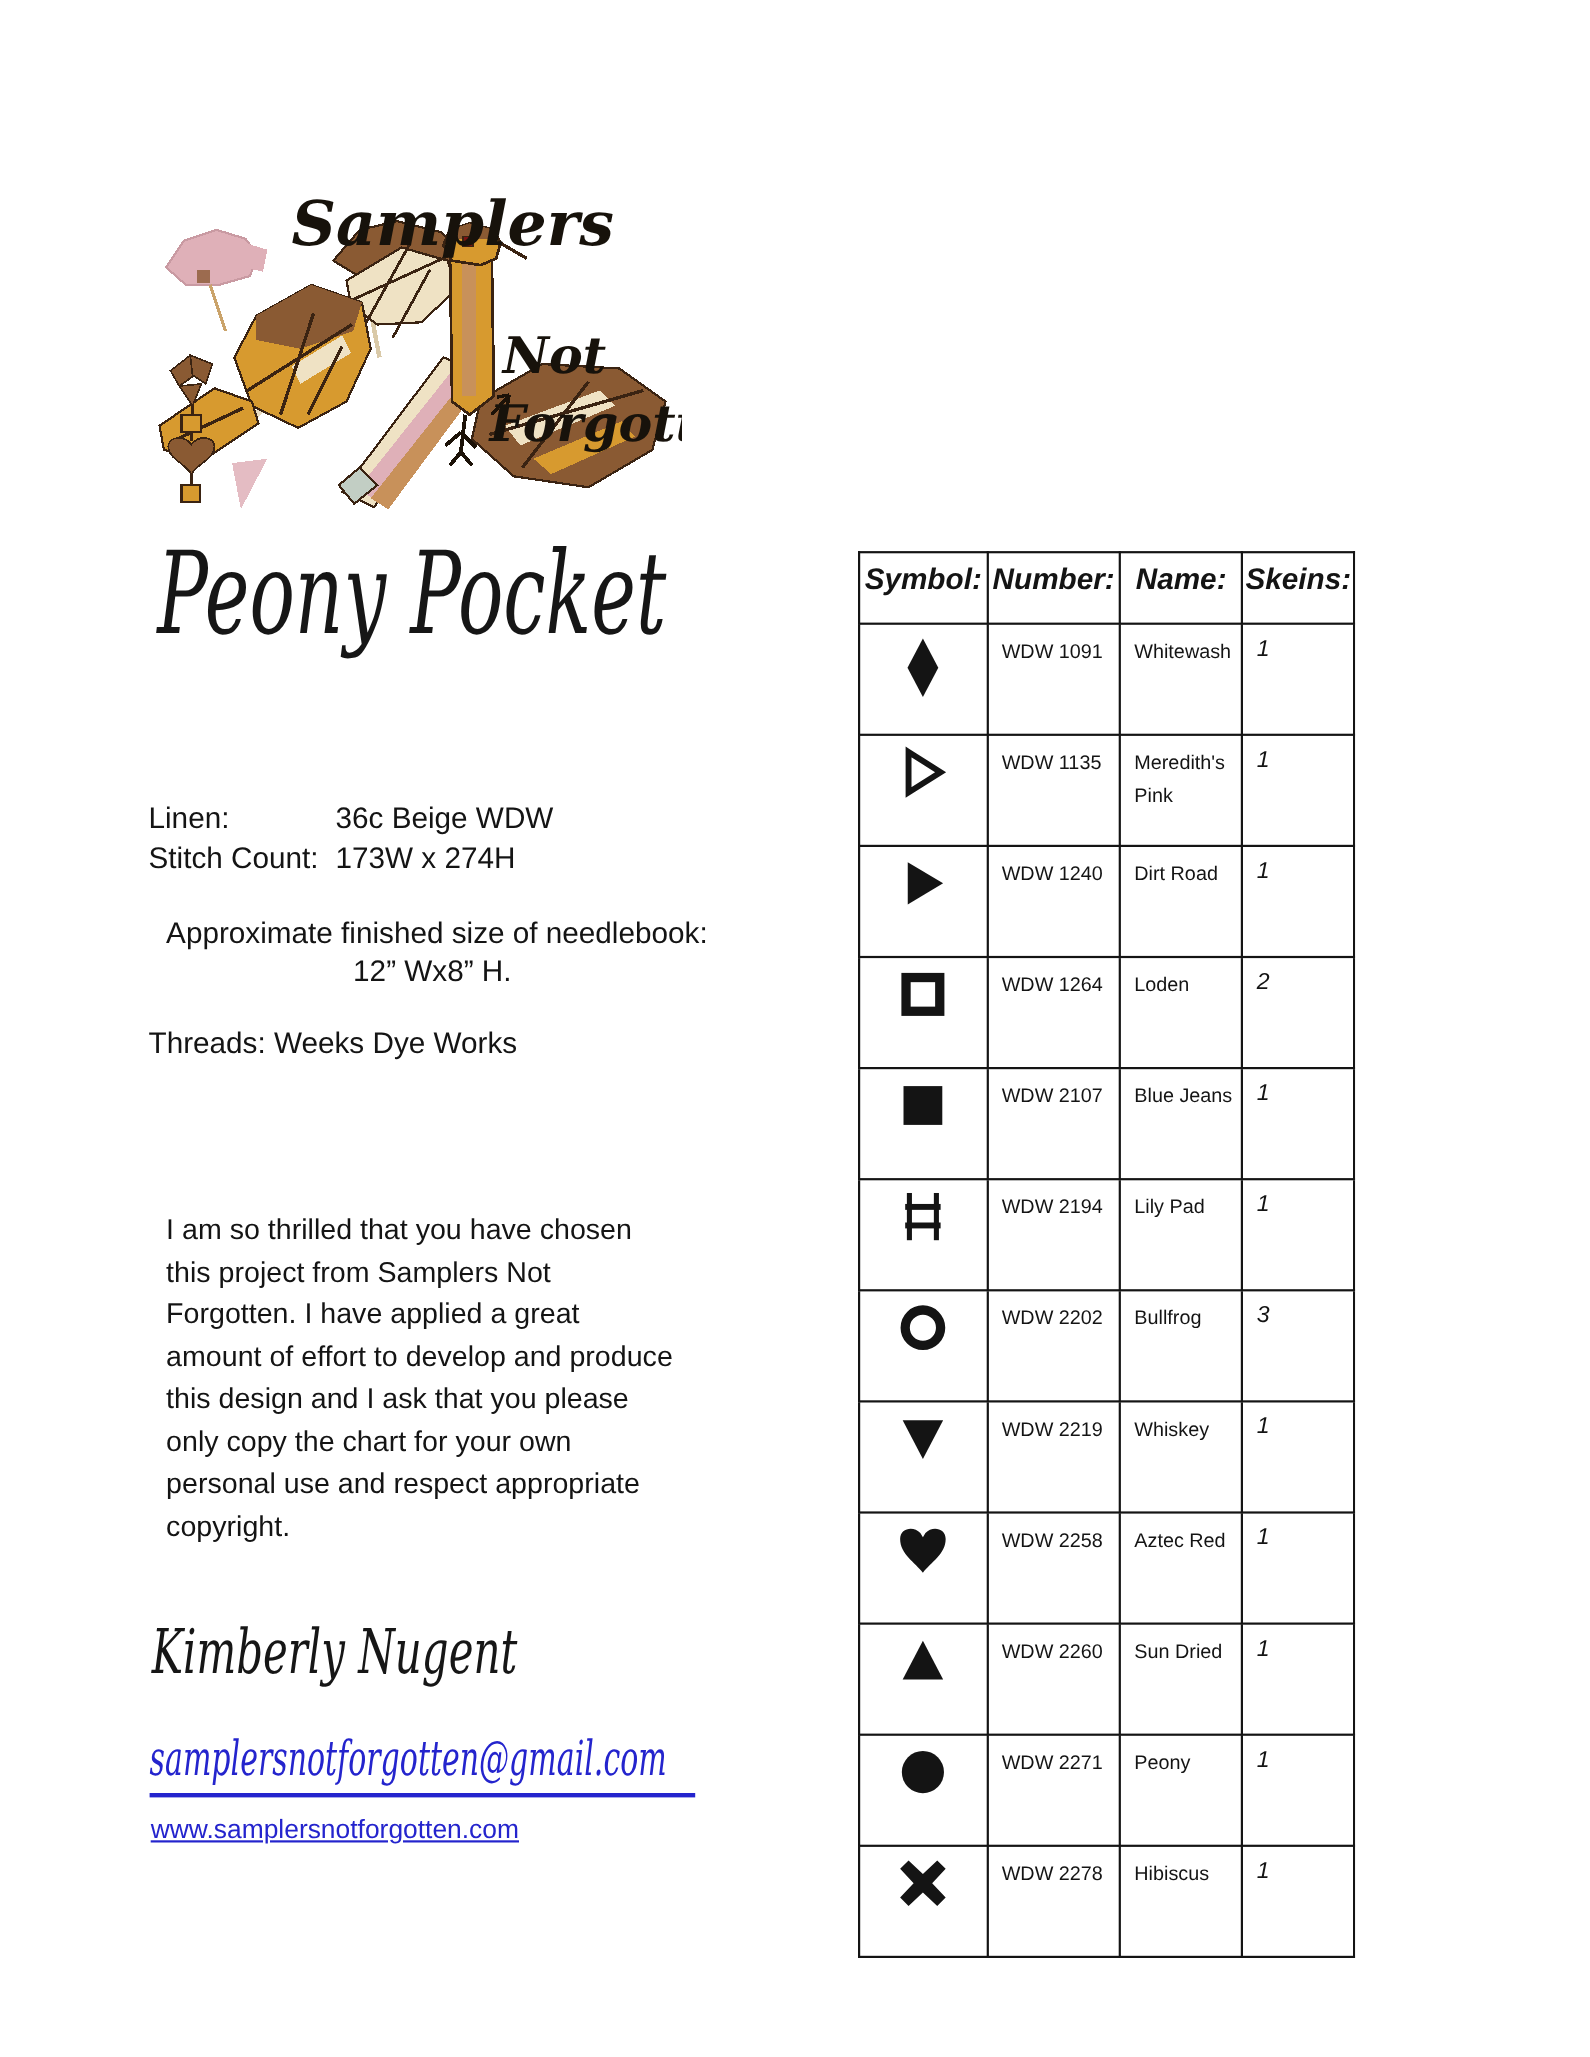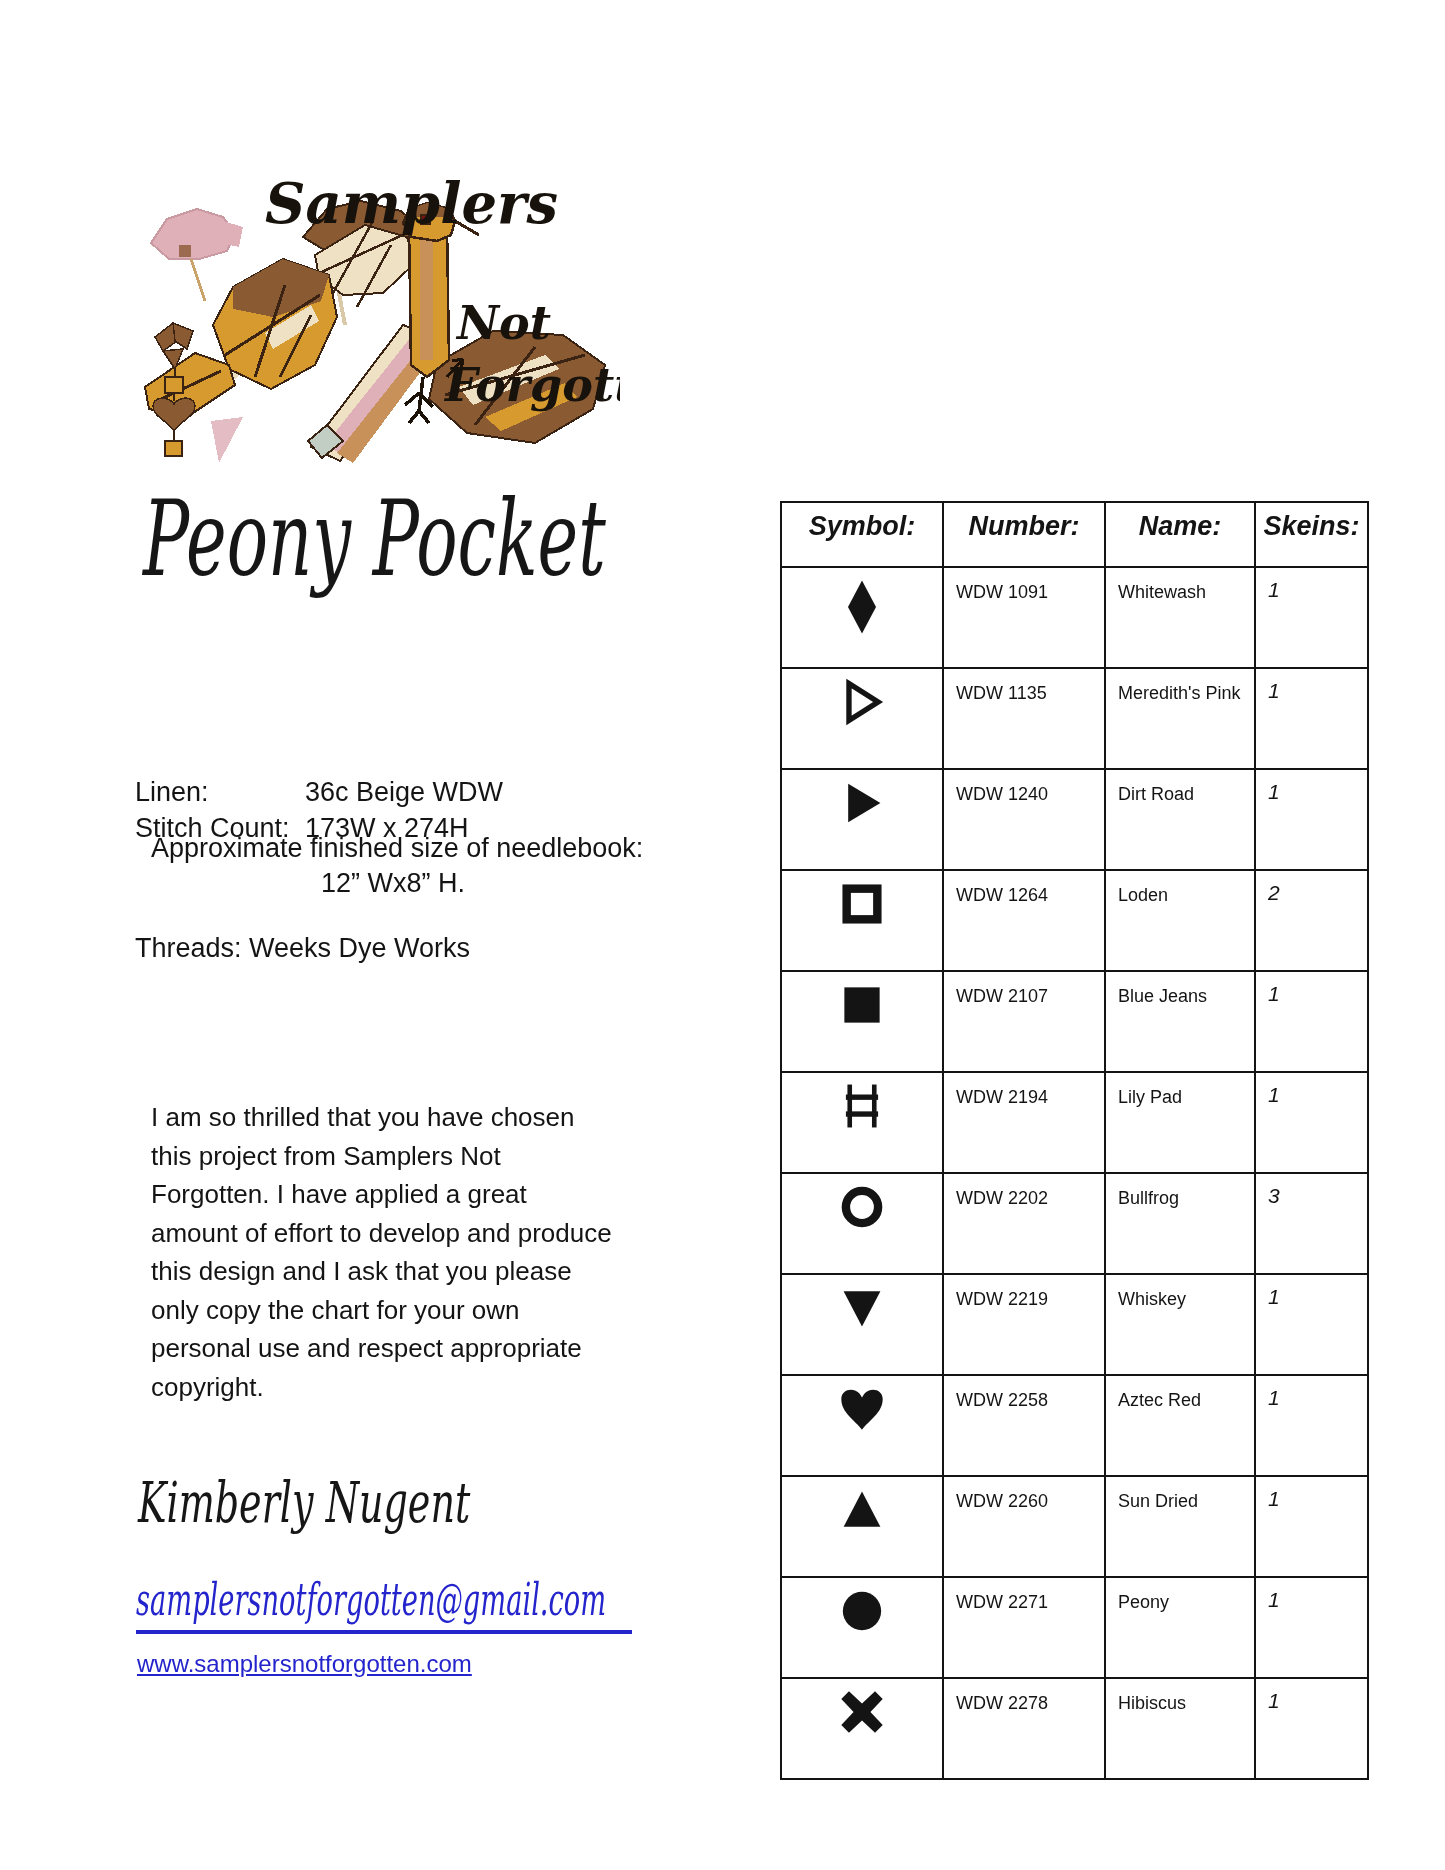--- a/index.html
+++ b/index.html
@@ -1,28 +1,28 @@
 <!DOCTYPE html>
 <html style="--text: #141414; --link-blue: #2424cd; --logo-gold: #d79a2f; --logo-brown: #8a5a33; --logo-dark: #3a2312; --logo-pink: #dfb0b8; --logo-cream: #efe2c4; --logo-tan: #c8915a; --logo-teal: #c2cec4;"><head>
 <meta charset="utf-8">
 <style>
   :root{
     --text:#141414; --link-blue:#2424cd;
     --logo-gold:#d79a2f; --logo-brown:#8a5a33; --logo-dark:#3a2312;
     --logo-pink:#dfb0b8; --logo-cream:#efe2c4; --logo-tan:#c8915a; --logo-teal:#c2cec4;
   }
   html,body{margin:0;padding:0;background:#ffffff;}
-  .page{position:relative;width:1445px;height:1870px;background:#fff;overflow:hidden;
+  .page{position:relative;width:1232px;height:1870px;background:#fff;overflow:hidden;
         font-family:"Liberation Sans",sans-serif;color:var(--text);}
   
   .logo-svg{position:absolute;left:115px;top:125px;width:505px;height:345px;}
   .title{position:absolute;left:143px;top:482px;margin:0;font-family:"DejaVu Serif",serif;
          font-style:italic;font-weight:400;font-size:104px;line-height:1.1;white-space:nowrap;
          transform:scaleX(.66);transform-origin:left top;color:#161616;}
-  .specs{position:absolute;left:135px;top:726px;font-size:27px;line-height:36px;margin-top:48px;}
+  .specs{position:absolute;left:135px;top:726px;font-size:27px;line-height:36px;}
   .spec-row{display:flex;}
   .spec-label{width:170px;}
   .sizeblock{position:absolute;left:135px;top:831px;font-size:27px;line-height:35px;margin-left:16px;}
   .size-line2{padding-left:170px;}
   .threads{position:absolute;left:135px;top:933px;font-size:27px;}
   .para{position:absolute;left:135px;top:1082px;width:468px;margin:16px;font-size:26px;line-height:38.5px;}
   .script{font-family:"DejaVu Serif",serif;font-style:italic;}
   .signature{position:absolute;left:138px;top:1472px;font-size:56px;line-height:1.1;white-space:nowrap;
              transform:scaleX(.68);transform-origin:left top;color:#161616;}
   .email{position:absolute;left:136px;top:1576px;font-size:44px;line-height:1.1;white-space:nowrap;

